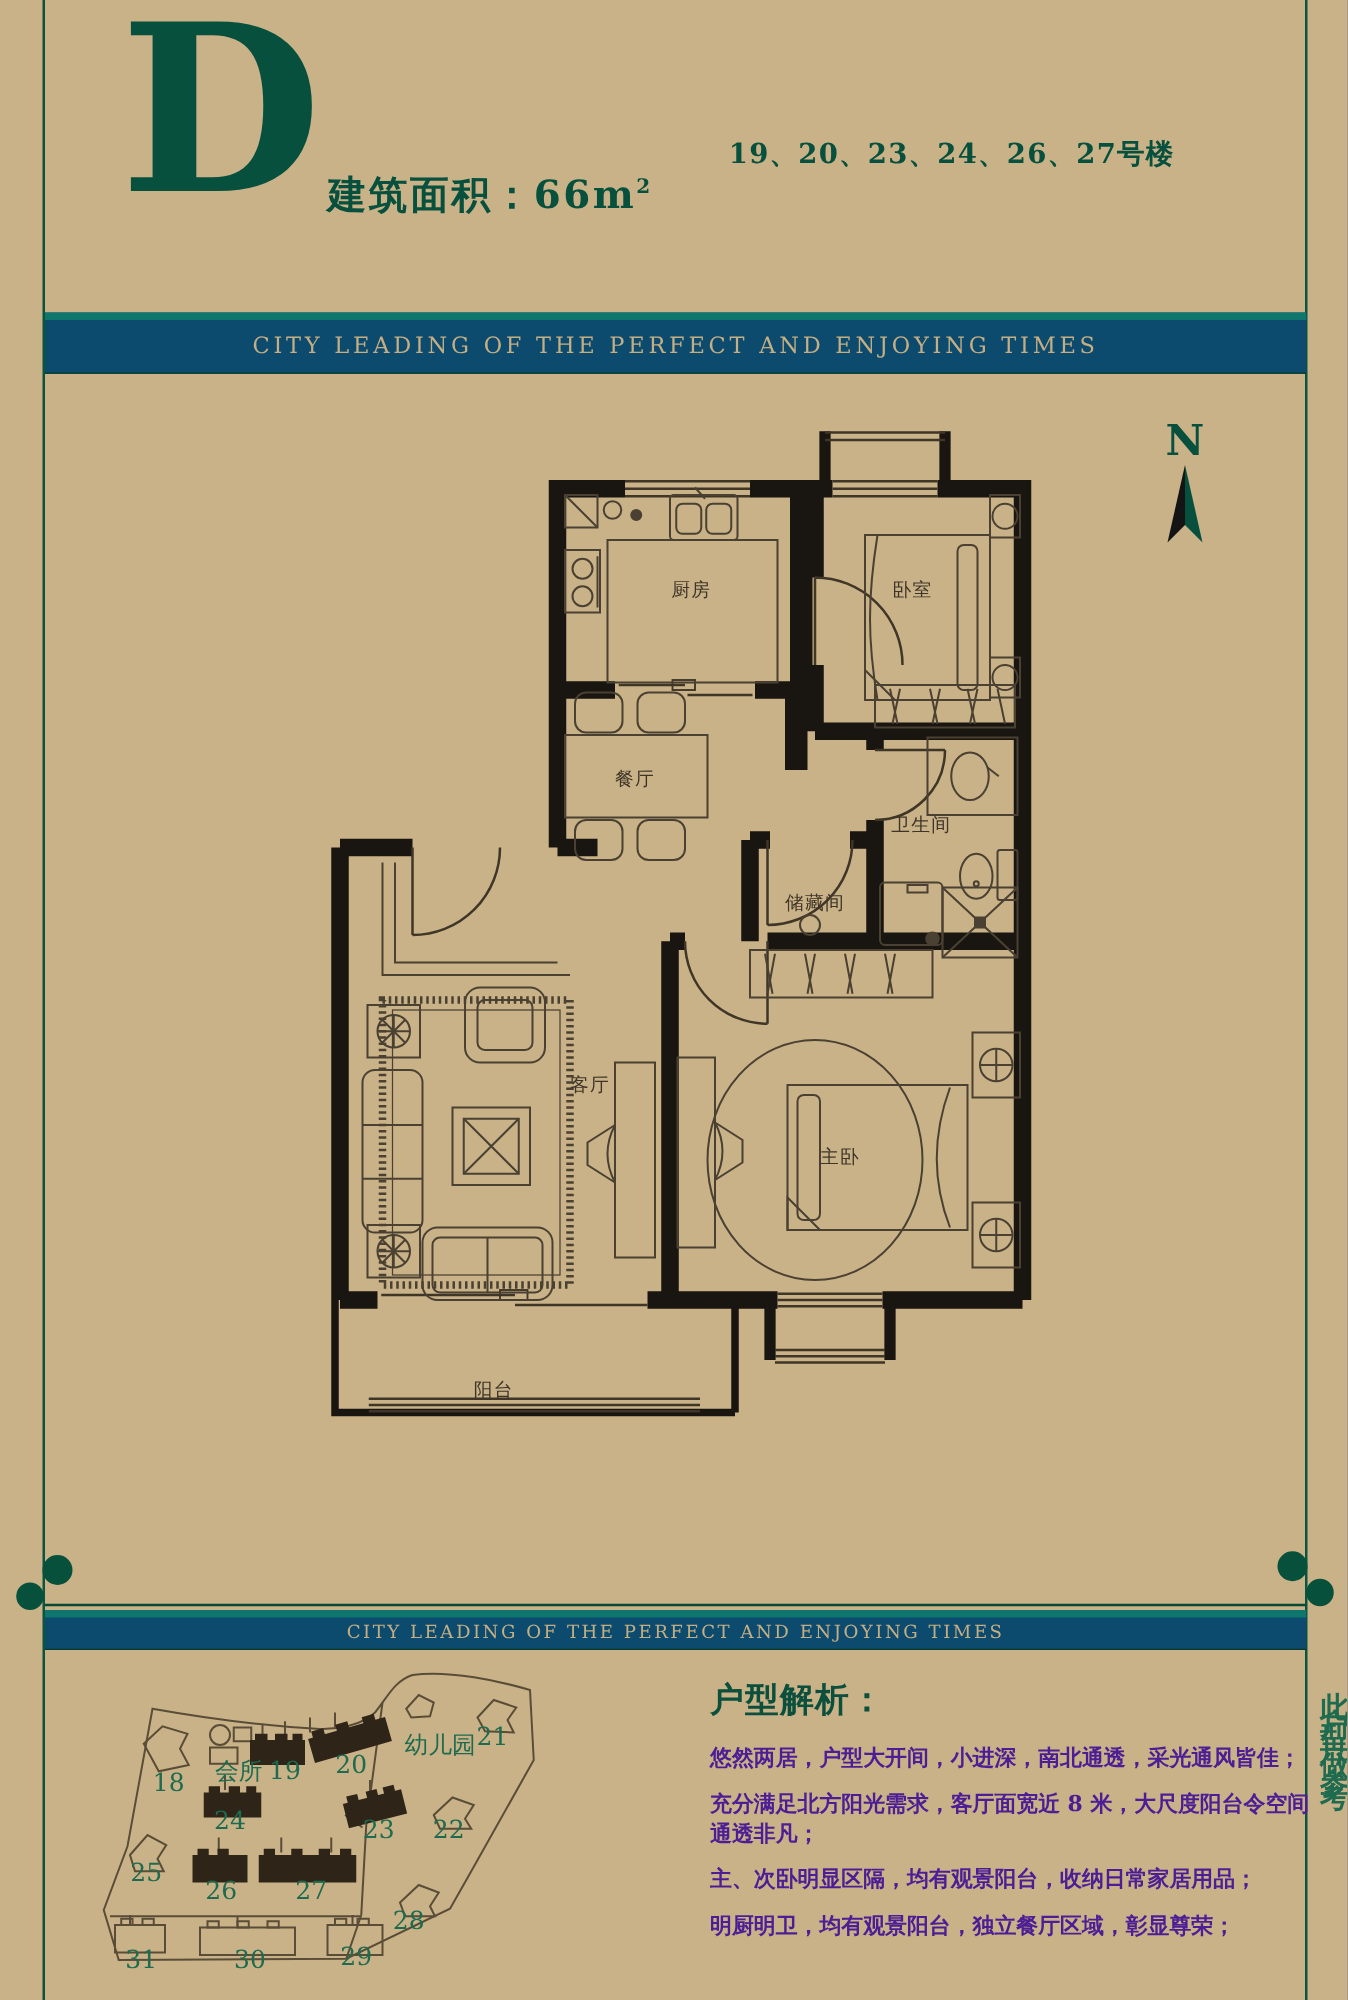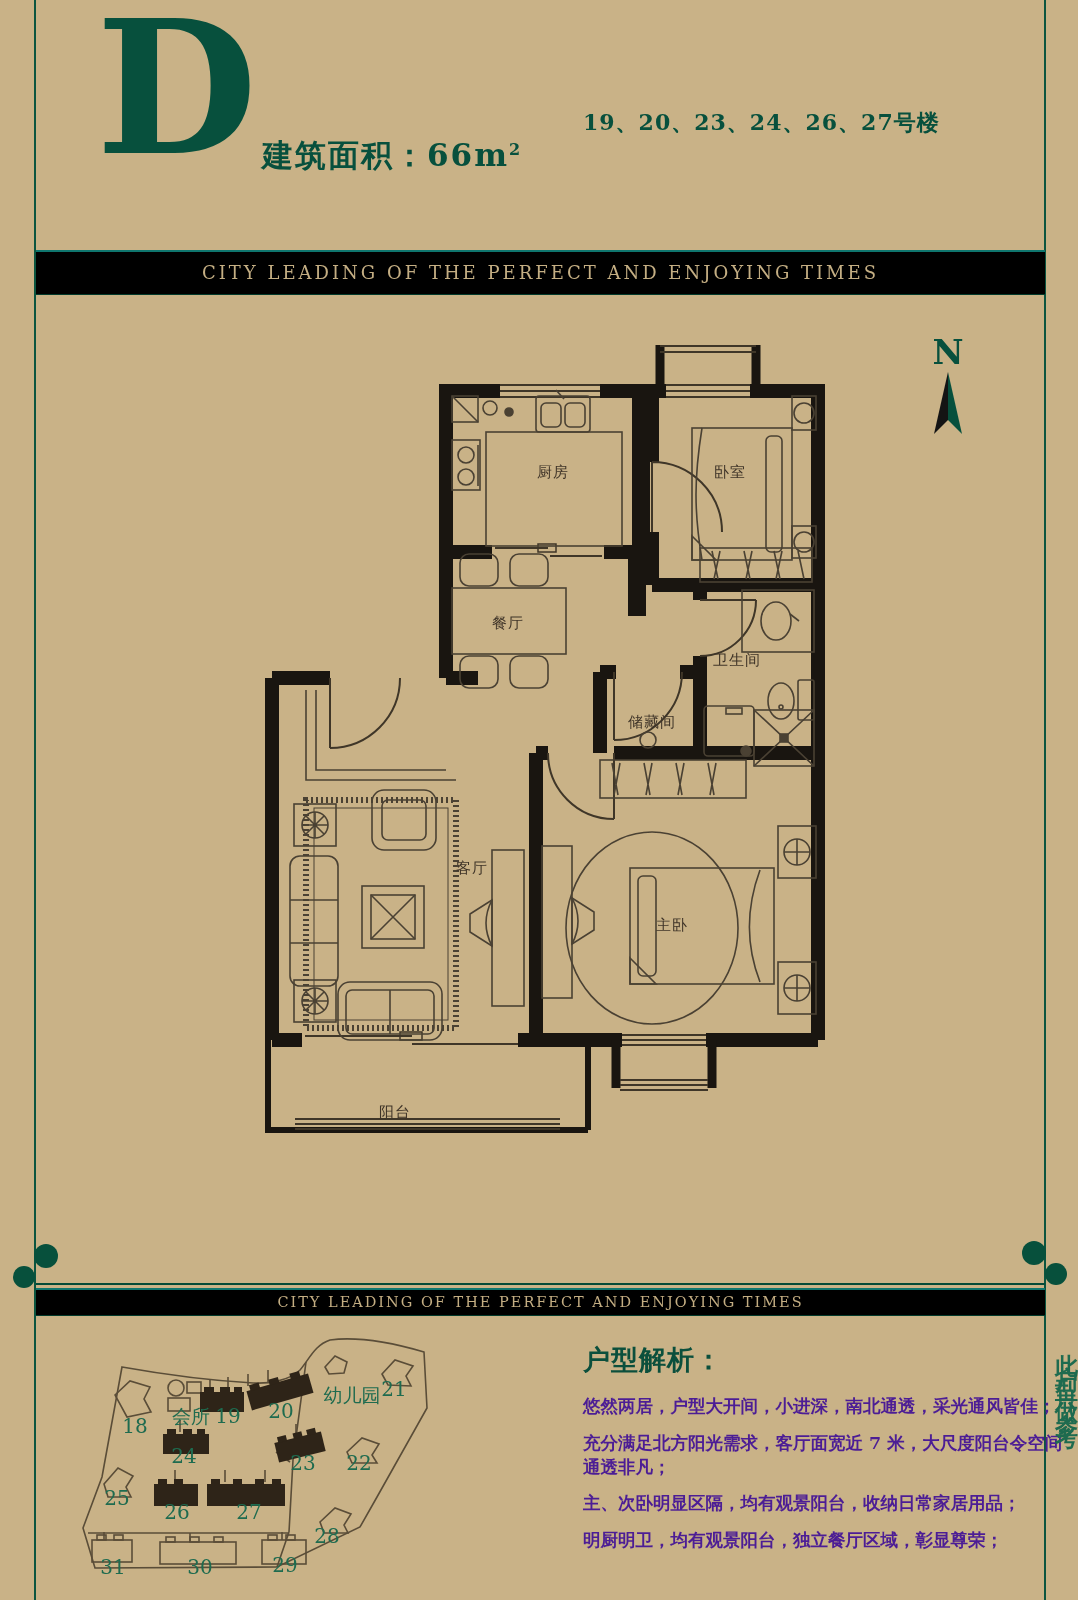--- a/index.html
+++ b/index.html
@@ -3,29 +3,29 @@
 <meta charset="utf-8">
 <style>
   html,body{margin:0;padding:0;background:#8a8a8a;}
   #page{position:relative;width:1078px;height:1600px;background:#c9b287;overflow:hidden;
         font-family:"DejaVu Serif","Liberation Serif",serif;}
   .abs{position:absolute;}
   
   .vline{position:absolute;top:0;width:2px;height:1600px;background:#0b5540;}
   .dot{position:absolute;border-radius:50%;background:#07503c;}
   
-  .banner{position:absolute;left:36px;width:1009px;background:#000000;color:#c4ae83;
-          text-align:center;letter-spacing:3px;border-top:2px solid #0f766e;border-bottom:1px solid #033a2b;}
+  .banner{position:absolute;left:36px;width:1009px;background:#0c4a6e;color:#c4ae83;
+          text-align:center;letter-spacing:3px;border-top:6px solid #0f766e;border-bottom:1px solid #033a2b;}
   
   #bigD{position:absolute;left:96px;top:-28px;font-size:186px;font-weight:bold;color:#07503d;line-height:1.25;}
   .h-line{position:absolute;left:262px;font-size:31px;font-weight:bold;color:#07503d;letter-spacing:2px;}
   #bldgs{position:absolute;left:583px;top:108px;font-size:22px;font-weight:bold;color:#07503d;letter-spacing:1px;}
   sup.sq{font-size:16px;vertical-align:super;}
   
-  #analysis{position:absolute;left:583px;top:1342px;width:490px;}
+  #analysis{position:absolute;left:568px;top:1342px;width:490px;}
   #analysis .head{font-size:27px;font-weight:bold;color:#0b4f3c;margin:0 0 16px 0;letter-spacing:1px;}
   #analysis .ln{font-size:17.5px;font-weight:bold;color:#4c1d95;margin:0 0 12.5px 0;}
   
   #side-note{position:absolute;left:1052px;top:1335px;font-size:23px;color:#1e6b4f;font-weight:bold;
              writing-mode:vertical-rl;text-orientation:upright;letter-spacing:12px;}
   svg text{font-family:"DejaVu Serif","Liberation Serif",serif;}
 </style>
 </head>
 <body>
 
@@ -286,20 +286,20 @@
       <text x="327" y="1543">28</text>
       <text x="285" y="1572">29</text>
       <text x="200" y="1574">30</text>
       <text x="113" y="1574">31</text>
     </g>
   </svg>
 
   <div id="analysis">
     <p class="head">户型解析：</p>
     <p class="ln">悠然两居，户型大开间，小进深，南北通透，采光通风皆佳；</p>
-    <p class="ln">充分满足北方阳光需求，客厅面宽近 7 米，大尺度阳台令空间通透非凡；</p>
+    <p class="ln">充分满足北方阳光需求，客厅面宽近 8 米，大尺度阳台令空间通透非凡；</p>
     <p class="ln">主、次卧明显区隔，均有观景阳台，收纳日常家居用品；</p>
     <p class="ln">明厨明卫，均有观景阳台，独立餐厅区域，彰显尊荣；</p>
   </div>
 
   <div id="side-note">此户型只做参考</div>
 
 </div>
 
 </body></html>

